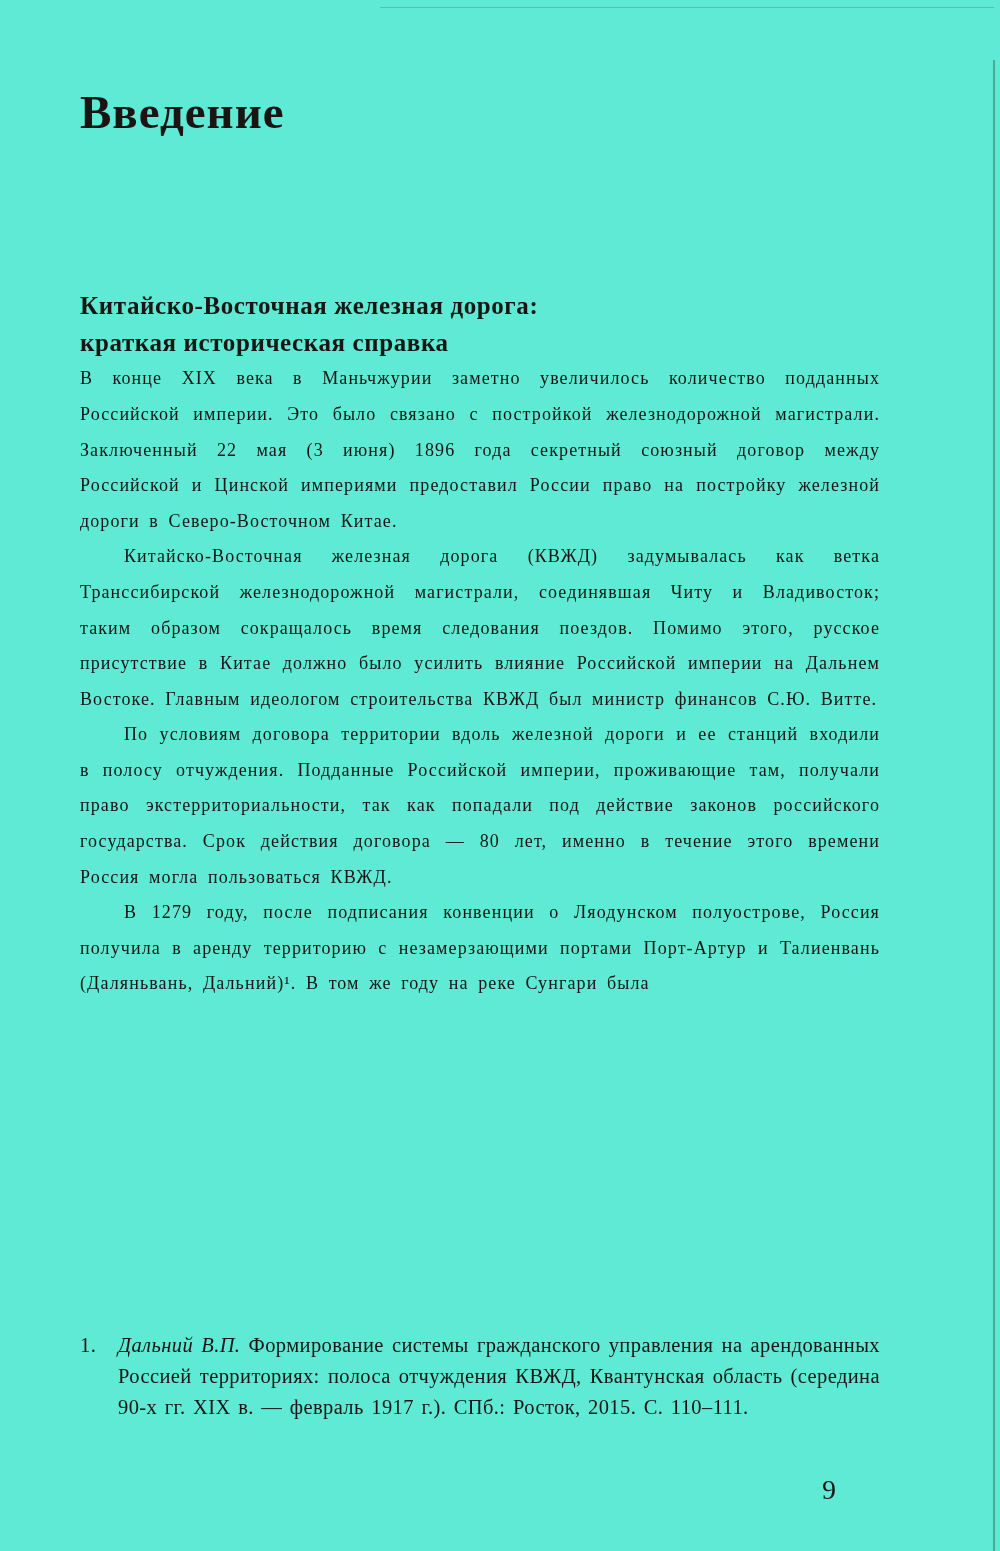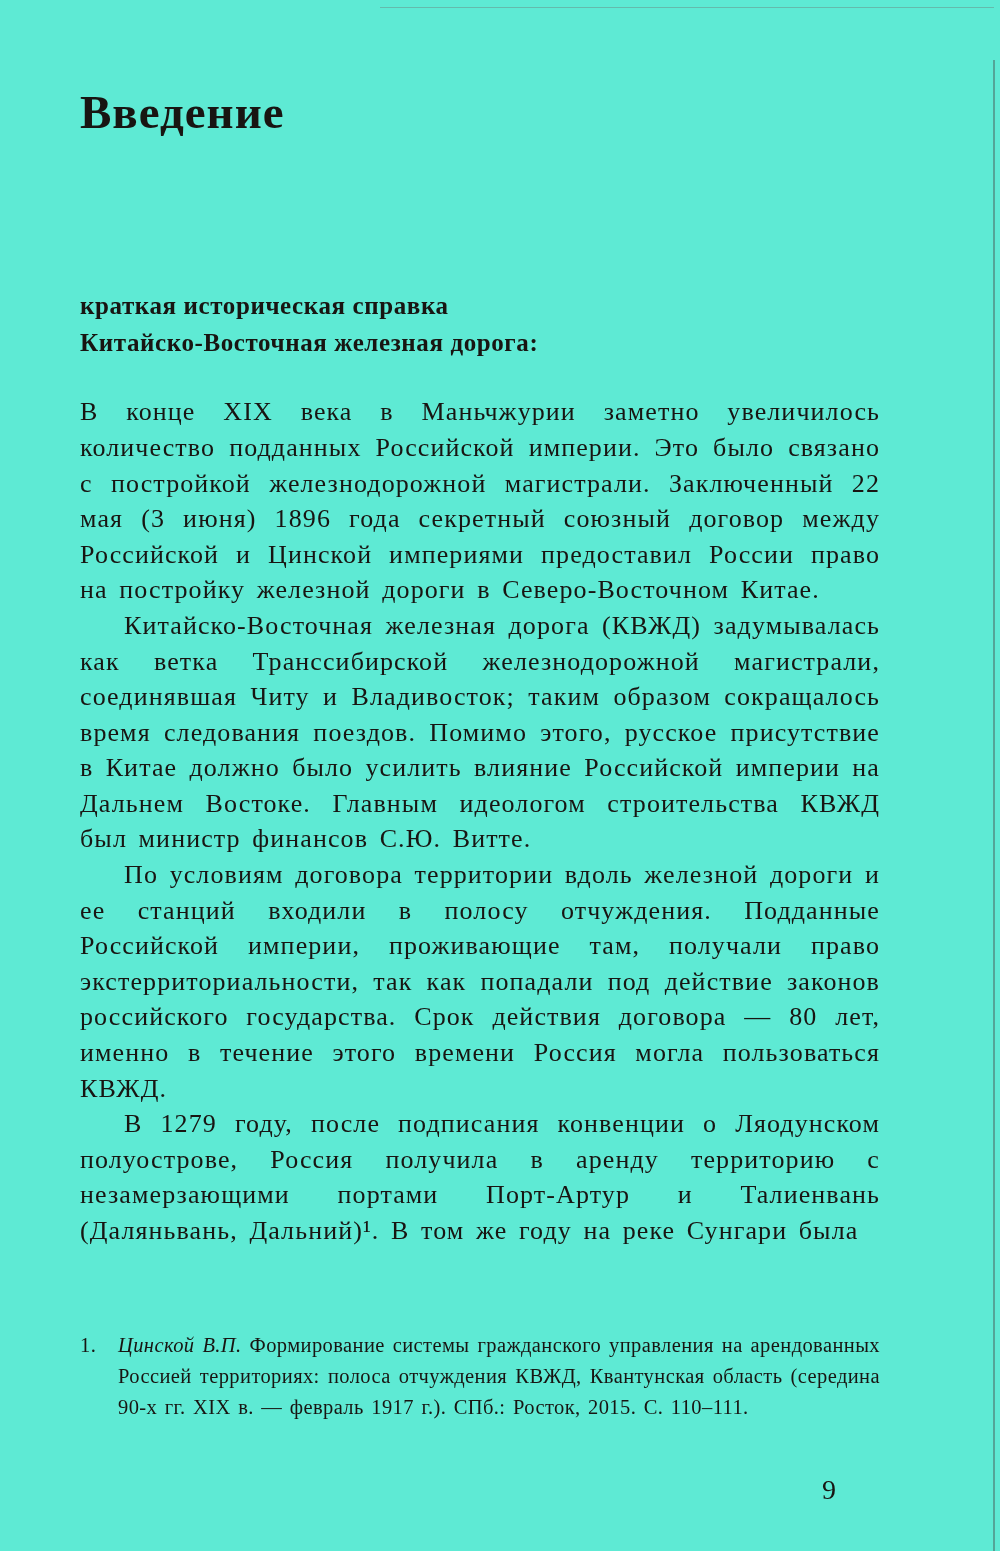--- a/index.html
+++ b/index.html
@@ -31,22 +31,21 @@
   }
   .section-heading {
     margin-top: 150px;
     font-size: 25px;
     font-weight: 700;
     letter-spacing: .6px;
     line-height: 37px;
   }
   .heading-line { display: block; }
   .body-text {
-    margin-top: 33px;
-    font-size: 26px;
+    font-size: 18px;
     line-height: 35.6px;
     letter-spacing: 1.1px;
     word-spacing: 4px;
     text-align: justify;
   }
   .para { text-indent: 44px; }
   .para.first { text-indent: 0; }
   .footnote {
     position: absolute;
     left: 80px;
@@ -71,33 +70,33 @@
 </head>
 <body>
 
 <div class="page">
   <div class="edge-top"></div>
   <div class="edge-right"></div>
 
   <h1 class="chapter-title">Введение</h1>
 
   <h2 class="section-heading">
+    <span class="heading-line">Китайско-Восточная железная дорога:</span>
     <span class="heading-line">краткая историческая справка</span>
-    <span class="heading-line">Китайско-Восточная железная дорога:</span>
   </h2>
 
   <div class="body-text">
     <p class="para first">В конце XIX века в Маньчжурии заметно увеличилось количество подданных Российской империи. Это было связано с постройкой железнодорожной магистрали. Заключенный 22 мая (3 июня) 1896 года секретный союзный договор между Российской и Цинской империями предоставил России право на постройку железной дороги в Северо-Восточном Китае.</p>
     <p class="para">Китайско-Восточная железная дорога (КВЖД) задумывалась как ветка Транссибирской железнодорожной магистрали, соединявшая Читу и Владивосток; таким образом сокращалось время следования поездов. Помимо этого, русское присутствие в Китае должно было усилить влияние Российской империи на Дальнем Востоке. Главным идеологом строительства КВЖД был министр финансов С.Ю. Витте.</p>
     <p class="para">По условиям договора территории вдоль железной дороги и ее станций входили в полосу отчуждения. Подданные Российской империи, проживающие там, получали право экстерриториальности, так как попадали под действие законов российского государства. Срок действия договора — 80 лет, именно в течение этого времени Россия могла пользоваться КВЖД.</p>
     <p class="para">В 1279 году, после подписания конвенции о Ляодунском полуострове, Россия получила в аренду территорию с незамерзающими портами Порт-Артур и Талиенвань (Даляньвань, Дальний)¹. В том же году на реке Сунгари была</p>
   </div>
 
   <div class="footnote">
     <span class="fn-marker">1.</span>
     <div class="fn-body">
-      <i class="fn-author">Цинской В.П.</i>
+      <i class="fn-author">Дальний В.П.</i>
       <span class="fn-rest">Формирование системы гражданского управления на арендованных Россией территориях: полоса отчуждения КВЖД, Квантунская область (середина 90-х гг. XIX в. — февраль 1917 г.). СПб.: Росток, 2015. С. 110–111.</span>
     </div>
   </div>
 
   <div class="page-number">9</div>
 </div>
 
 </body></html>

